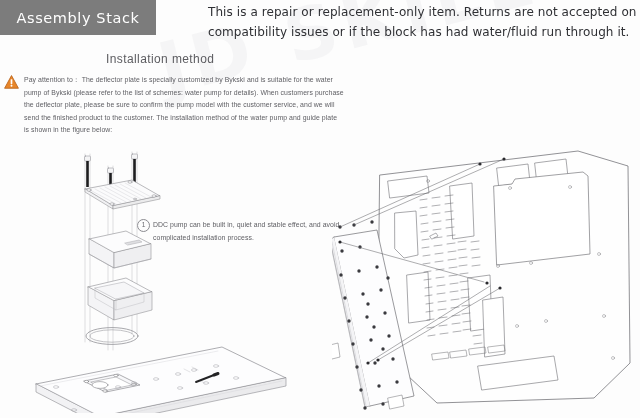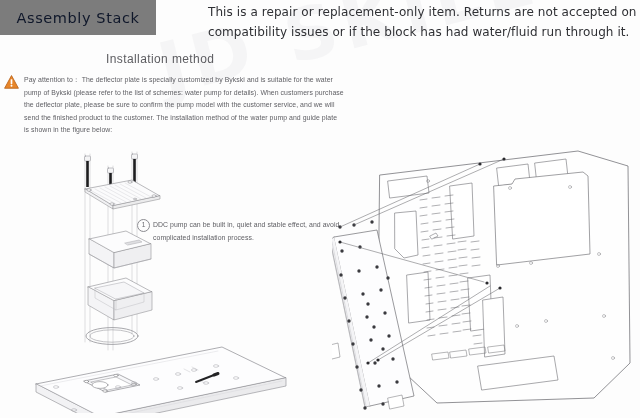--- a/index.html
+++ b/index.html
@@ -25,21 +25,21 @@
     white-space:nowrap;font-family:"DejaVu Sans", sans-serif;
   }
 
   
   .header-bar{
     position:absolute;left:0;top:0;width:156px;height:35px;
     background:#7c7c7c;
     display:flex;align-items:center;justify-content:center;
   }
   .header-bar .title{
-    color:#0f172a;font-size:14.5px;letter-spacing:0.6px;
+    color:#ffffff;font-size:14.5px;letter-spacing:0.6px;
     font-family:"DejaVu Sans", sans-serif;
   }
   .disclaimer{
     position:absolute;left:160px;top:3px;width:474px;
     font-size:12px;line-height:1.65;
     font-weight:normal;color:#2f3034;
     font-family:"DejaVu Sans", sans-serif;
     letter-spacing:0.08px;
     margin-left:48px;
   }

